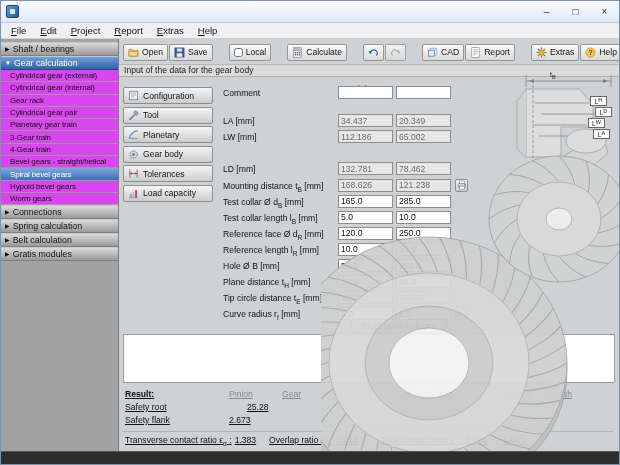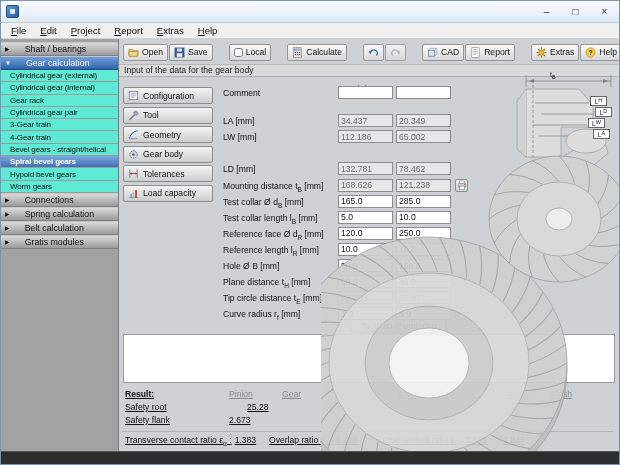--- a/index.html
+++ b/index.html
@@ -15,25 +15,25 @@
   .win-btns { margin-left:auto; display:flex; height:100%; }
   .win-btn { width:29px; display:flex; align-items:center; justify-content:center; font-size:10px; color:#333; cursor:default; }
 
   
   .menubar { position:absolute; top:22px; left:0; right:0; height:16px; background:#f0f0f0; border-bottom:1px solid #d2d2d2; display:flex; align-items:center; padding-left:3px; z-index:60; }
   .menu-item { display:inline-block; font-size:9.5px; color:#111; padding:1px 7px; }
   .menu-item::first-letter { text-decoration:underline; }
 
   
   .sidebar { position:absolute; top:38px; left:0; width:118px; bottom:13px; background:#a2a2a2; border-right:1px solid #7c7c7c; padding-top:3px; z-index:10; }
-  .sb-header { height:14px; display:flex; align-items:center; gap:15px; background:linear-gradient(#dadada,#9b9b9b); border-top:1px solid #c7c7c7; border-bottom:1px solid #808080; font-size:8.8px; color:#111; padding-left:4px; white-space:nowrap; overflow:hidden; }
+  .sb-header { height:14px; display:flex; align-items:center; gap:3px; background:linear-gradient(#dadada,#9b9b9b); border-top:1px solid #c7c7c7; border-bottom:1px solid #808080; font-size:8.8px; color:#111; padding-left:4px; white-space:nowrap; overflow:hidden; }
   .sb-header.active { background:linear-gradient(#6fa0dc,#2f62a8); color:#fff; border-bottom:1px solid #24497c; }
   .sb-arrow { font-size:6px; line-height:1; }
-  .sb-sub { height:12.3px; display:flex; align-items:center; background:#5eead4; border-bottom:1px solid #9b9b9b; font-size:8px; letter-spacing:-0.15px; color:#111; padding-left:9px; white-space:nowrap; overflow:hidden; }
-  .sb-sub.selected { background:linear-gradient(#7da9e0,#3f6fb5); color:#fff; font-weight:bold; }
+  .sb-sub { height:12.3px; display:flex; align-items:center; background:#d946ef; border-bottom:1px solid #9b9b9b; font-size:8px; letter-spacing:-0.15px; color:#111; padding-left:9px; white-space:nowrap; overflow:hidden; }
+  .sb-sub.selected { background:linear-gradient(#7da9e0,#3f6fb5); color:#fff; font-weight:normal; }
 
   
   .main { position:absolute; top:38px; left:118px; right:0; bottom:13px; background:#ced2d5; }
 
   .toolbar { position:absolute; top:3px; left:4px; right:2px; height:20px; display:flex; align-items:center; }
   .tb-btn { height:17px; display:flex; align-items:center; gap:3px; padding:0 4px; background:linear-gradient(#fbfbfb,#d9d9d9); border:1px solid #969696; border-radius:2px; font-size:8.6px; color:#111; margin-right:1px; white-space:nowrap; cursor:default; }
   .tb-btn.grp { margin-left:15px; }
   .tb-btn.disabled { opacity:0.8; color:#999; }
   .ic { width:11px; height:11px; flex:0 0 auto; }
   .tb-cb { width:9px; height:9px; }
@@ -215,20 +215,23 @@
       <div class="sb-sub">
         <span class="sb-label">Cylindrical gear (internal)</span>
       </div>
       <div class="sb-sub">
         <span class="sb-label">Gear rack</span>
       </div>
       <div class="sb-sub">
         <span class="sb-label">Cylindrical gear pair</span>
       </div>
       <div class="sb-sub">
+        <span class="sb-label">Planetary gear train</span>
+      </div>
+      <div class="sb-sub">
         <span class="sb-label">3-Gear train</span>
       </div>
       <div class="sb-sub">
         <span class="sb-label">4-Gear train</span>
       </div>
       <div class="sb-sub">
         <span class="sb-label">Bevel gears - straight/helical</span>
       </div>
       <div class="sb-sub selected">
         <span class="sb-label">Spiral bevel gears</span>
@@ -332,21 +335,21 @@
           <div class="nav-btn">
             <svg viewBox="0 0 12 12" class="ic">
               <use href="#sym-tool"></use>
             </svg>
             <span class="nav-label">Tool</span>
           </div>
           <div class="nav-btn">
             <svg viewBox="0 0 12 12" class="ic">
               <use href="#sym-geometry"></use>
             </svg>
-            <span class="nav-label">Geometry</span>
+            <span class="nav-label">Planetary</span>
           </div>
           <div class="nav-btn">
             <svg viewBox="0 0 12 12" class="ic">
               <use href="#sym-gearbody"></use>
             </svg>
             <span class="nav-label">Gear body</span>
           </div>
           <div class="nav-btn">
             <svg viewBox="0 0 12 12" class="ic">
               <use href="#sym-tolerances"></use>

